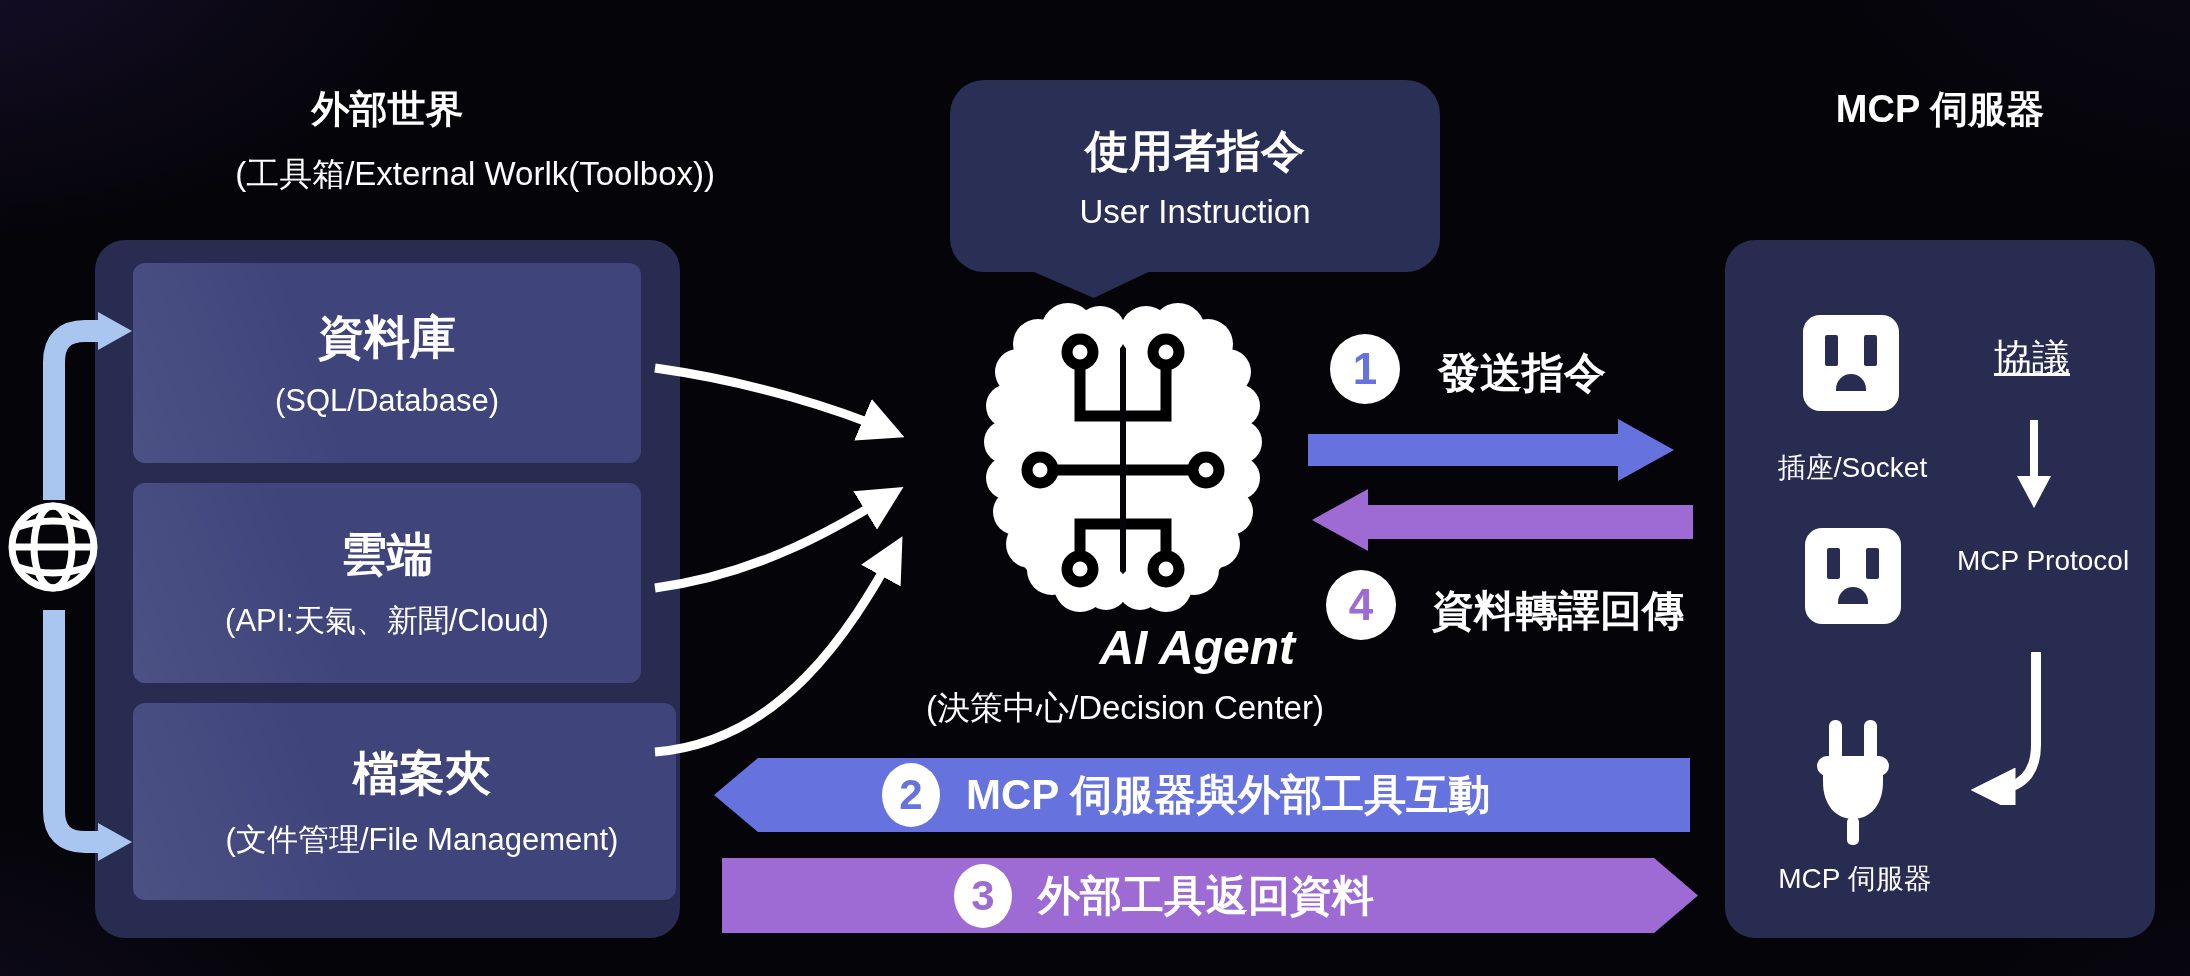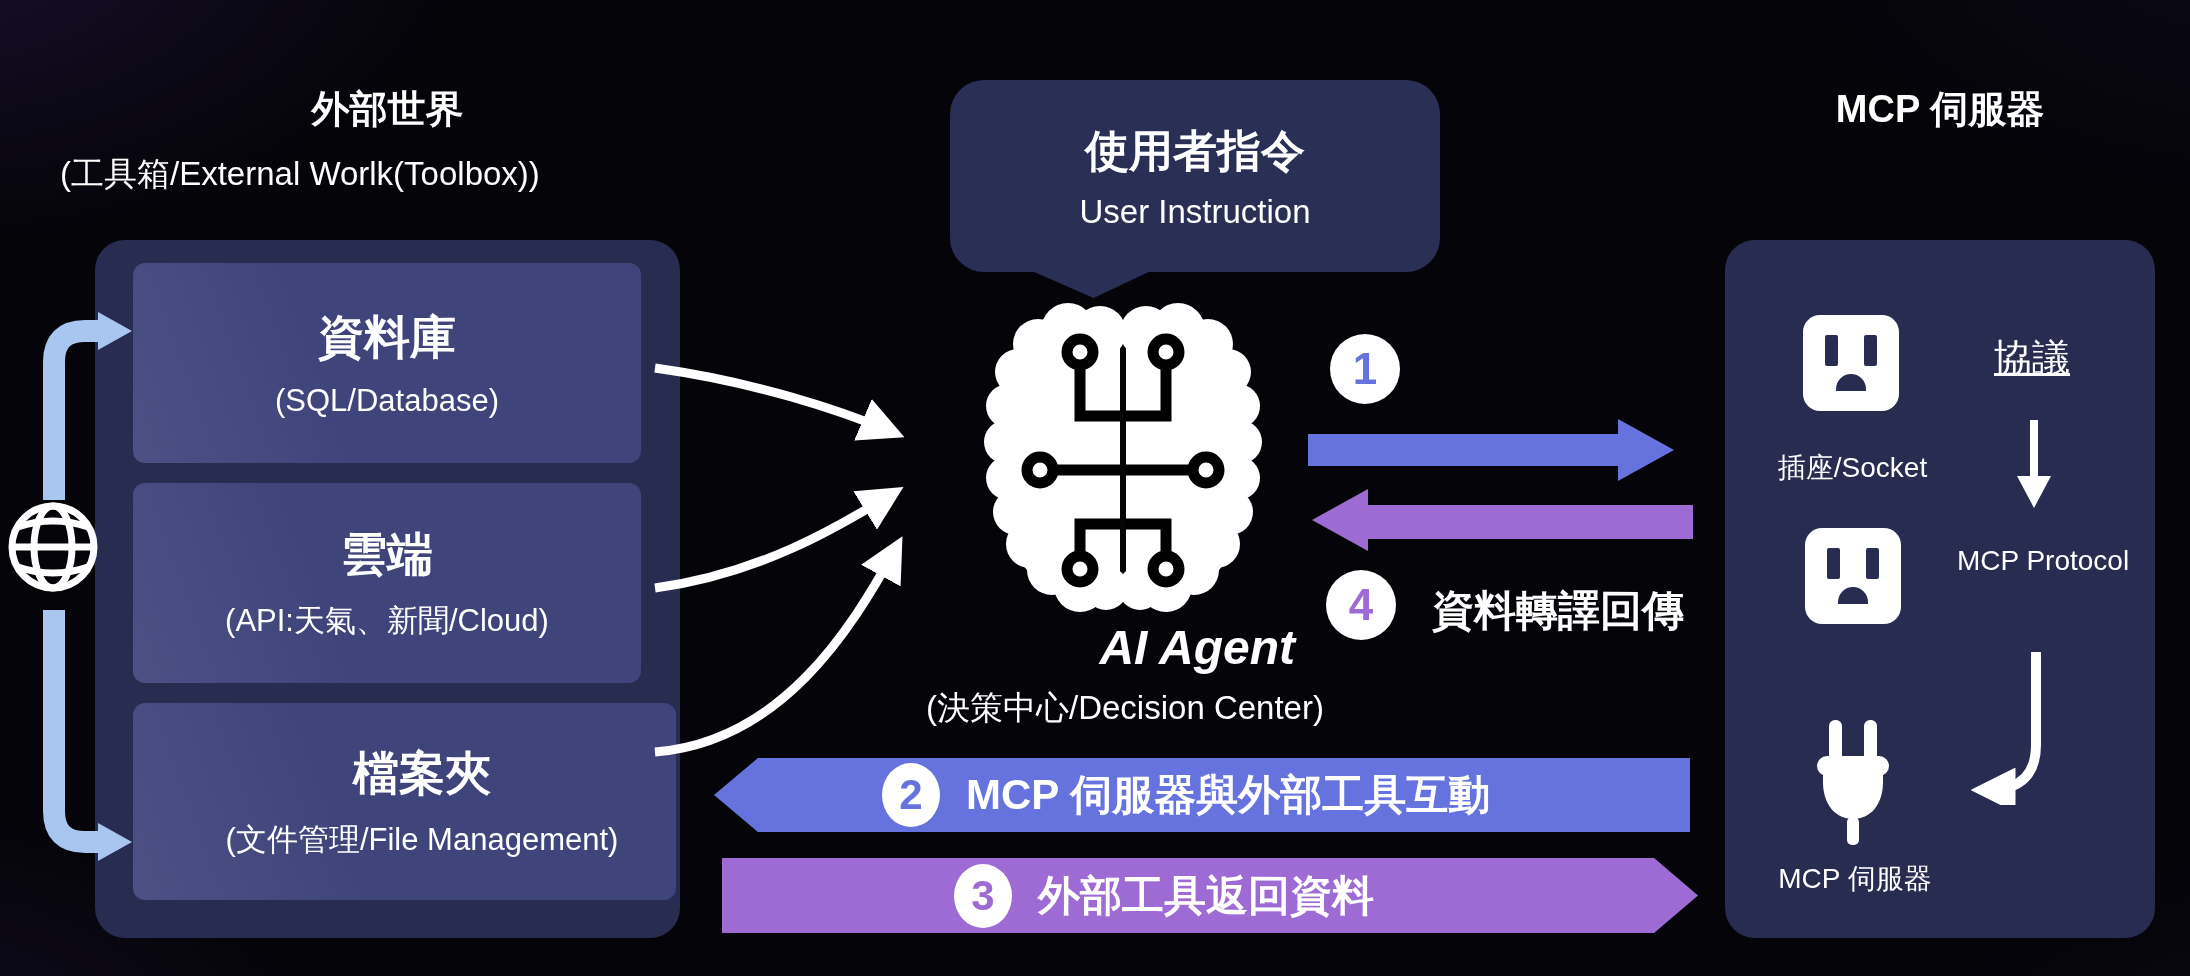--- a/index.html
+++ b/index.html
@@ -6,21 +6,21 @@
   .stage{position:relative;width:2190px;height:976px;overflow:hidden;background:#050409;
          font-family:"Liberation Sans","DejaVu Sans",sans-serif;color:#fff;}
   .abs{position:absolute;}
   .bgfx{position:absolute;inset:0;
     background:
       radial-gradient(900px 520px at -4% -8%, rgba(64,42,122,0.33), transparent 62%),
       radial-gradient(760px 460px at -6% 112%, rgba(64,42,122,0.26), transparent 62%),
       radial-gradient(820px 500px at 104% -10%, rgba(40,26,82,0.22), transparent 60%),
       radial-gradient(700px 420px at 106% 112%, rgba(40,26,82,0.18), transparent 60%);}
   .sec-title{font-size:38px;font-weight:bold;text-align:center;white-space:nowrap;}
-  .sec-sub{font-size:33px;text-align:left;white-space:nowrap;}
+  .sec-sub{font-size:33px;text-align:right;white-space:nowrap;}
   .panel{background:#272c50;border-radius:30px;}
   .box{position:absolute;left:38px;width:508px;height:200px;background:#3f447b;border-radius:12px;
        display:flex;flex-direction:column;align-items:center;justify-content:center;gap:14px;overflow:hidden;}
   .box::before{content:"";position:absolute;inset:0;
        background:linear-gradient(250deg, rgba(255,255,255,0) 62%, rgba(255,255,255,0.07));}
   .box-title{font-size:46px;font-weight:bold;z-index:1;}
   .box-sub{font-size:31px;z-index:1;}
   .bubble{background:#2a2f55;border-radius:34px;display:flex;flex-direction:column;
           align-items:center;justify-content:center;gap:12px;}
   .bubble-title{font-size:44px;font-weight:bold;}
@@ -125,20 +125,21 @@
     </g>
     <use href="#halfbrain" transform="translate(286,0) scale(-1,1)"></use>
   </svg>
 
   <div class="abs agent-title" style="left:955px;top:620px;width:340px;">AI Agent</div>
   <div class="abs agent-sub" style="left:895px;top:686px;width:460px;">(決策中心/Decision Center)</div>
 
   <div class="abs num-circle" style="left:1330px;top:334px;width:70px;height:70px;">
     <span class="nb">1</span>
   </div>
+  <div class="abs step-label" style="left:1438px;top:345px;">發送指令</div>
 
   <div class="abs shaft" style="left:1308px;top:434px;width:310px;height:32px;background:#6673de;"></div>
   <div class="abs" style="left:1618px;top:419px;width:0;height:0;
        border-top:31px solid transparent;border-bottom:31px solid transparent;border-left:56px solid #6673de;"></div>
 
   <div class="abs" style="left:1312px;top:489px;width:0;height:0;
        border-top:31px solid transparent;border-bottom:31px solid transparent;border-right:56px solid #9d6bd3;"></div>
   <div class="abs shaft" style="left:1368px;top:505px;width:325px;height:34px;background:#9d6bd3;"></div>
 
   <div class="abs num-circle" style="left:1326px;top:570px;width:70px;height:70px;">

